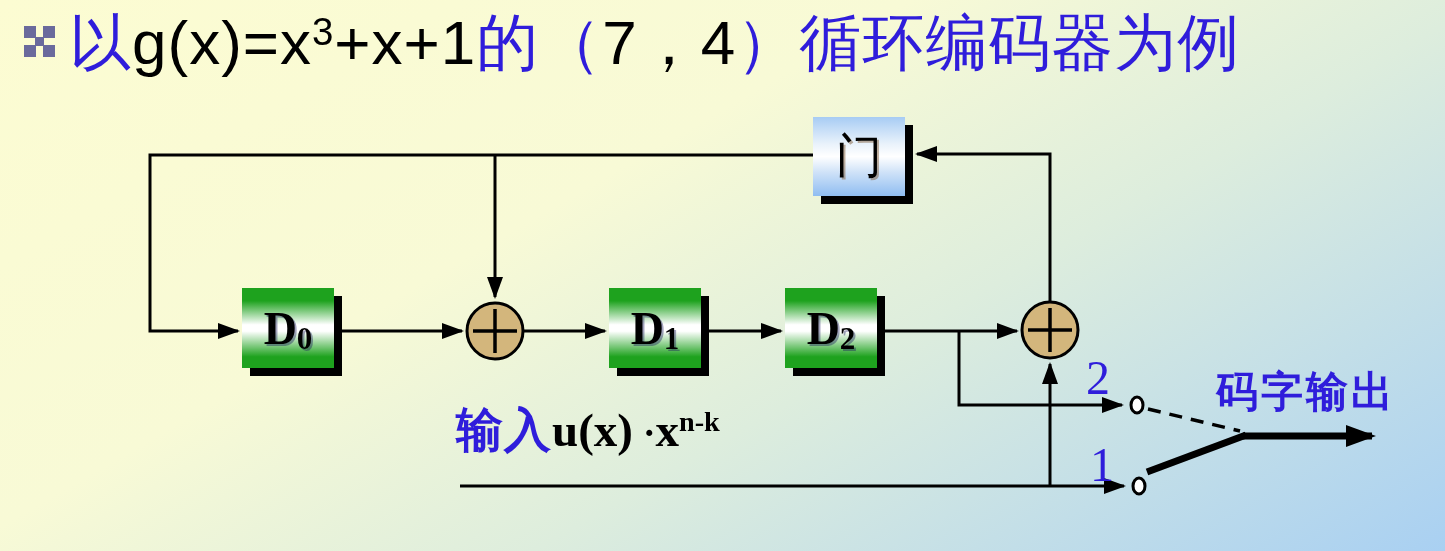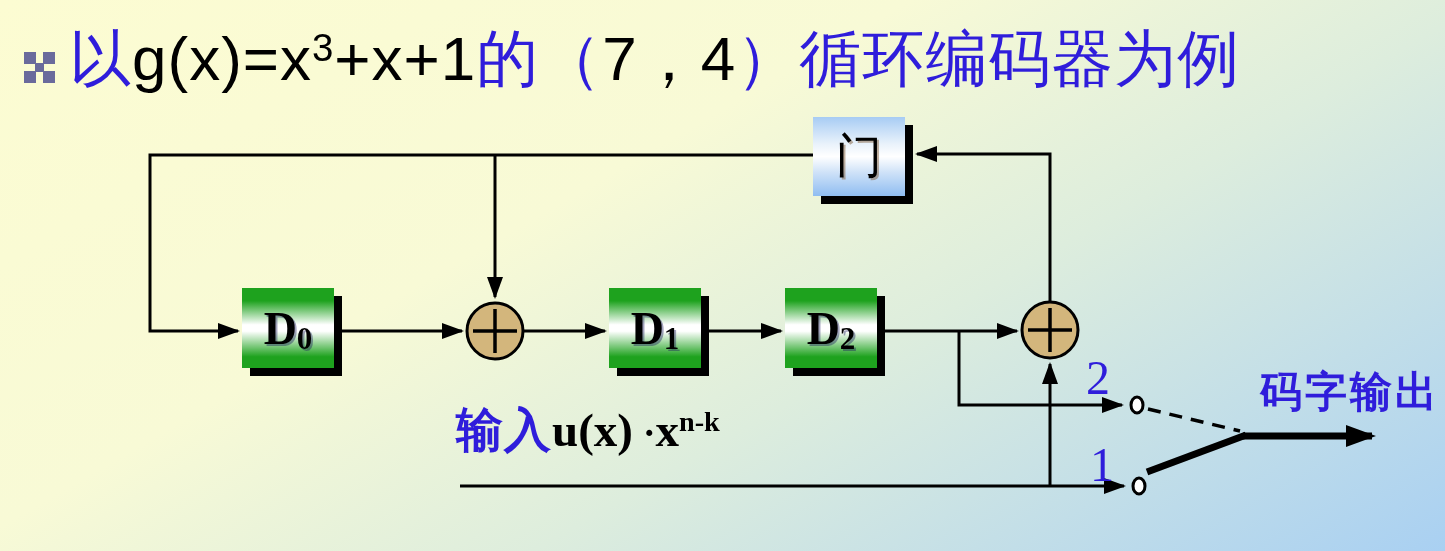--- a/index.html
+++ b/index.html
@@ -4,21 +4,21 @@
 <style>
   * { margin:0; padding:0; box-sizing:border-box; }
   body { font-family:"Liberation Sans", sans-serif; }
   .stage{
     position:relative; width:1445px; height:551px; overflow:hidden;
     background:linear-gradient(150deg,#fcfcd2 0%,#f8fad6 38%,#ddeddd 62%,#a9d0f2 100%);
   }
   svg.wires{ position:absolute; left:0; top:0; width:1445px; height:551px; }
 
   
-  .title-row{ position:absolute; left:24px; top:24px; display:flex; align-items:center; }
+  .title-row{ position:absolute; left:24px; top:8px; display:flex; align-items:flex-start; }
   .bullet{ position:relative; width:31px; height:31px; margin-top:18px; margin-right:14px; flex:0 0 auto; }
   .bullet i{ position:absolute; background:#6a6a9c; }
   .bullet .tl{ left:0; top:0; width:12px; height:12px; }
   .bullet .tr{ right:0; top:0; width:12px; height:12px; }
   .bullet .bl{ left:0; bottom:0; width:12px; height:12px; }
   .bullet .br{ right:0; bottom:0; width:12px; height:12px; }
   .bullet .c { left:11px; top:11px; width:9px; height:9px; }
   .title-text{ font-size:62px; line-height:1.12; letter-spacing:1px; white-space:nowrap; font-weight:400; }
   .title-text .sup{ font-size:.62em; position:relative; top:-.5em; }
 
@@ -39,21 +39,21 @@
     font-size:47px; color:#000; text-shadow:2px 2px 0 rgba(120,80,40,.45);
   }
 
   
   .lbl{ position:absolute; white-space:nowrap; }
   .input-label{ left:456px; top:399px; font-family:"Liberation Serif", serif; font-weight:bold; font-size:47px; color:#000; }
   .input-label .cjk{ color:#2f1ddb; letter-spacing:1px; }
   .input-label .dot{ font-size:.8em; margin-left:10px; }
   .input-label .sup{ font-size:.6em; position:relative; top:-.55em;margin-top:39px; }
   .output-label{ left:1216px; top:364px; font-family:"Liberation Serif", serif; font-weight:600;
-                 font-size:42px; color:#2f1ddb; letter-spacing:3px;margin-left:44px; }
+                 font-size:42px; color:#2f1ddb; letter-spacing:3px; }
   .sw-num{ font-family:"Liberation Serif", serif; font-size:48px; color:#2f1ddb; }
   .sw-2{ left:1086px; top:350px; } .sw-1{ left:1090px; top:437px; }
 </style>
 </head>
 <body>
 
 <div class="stage">
 
   <svg class="wires" viewBox="0 0 1445 551">
     <defs>

